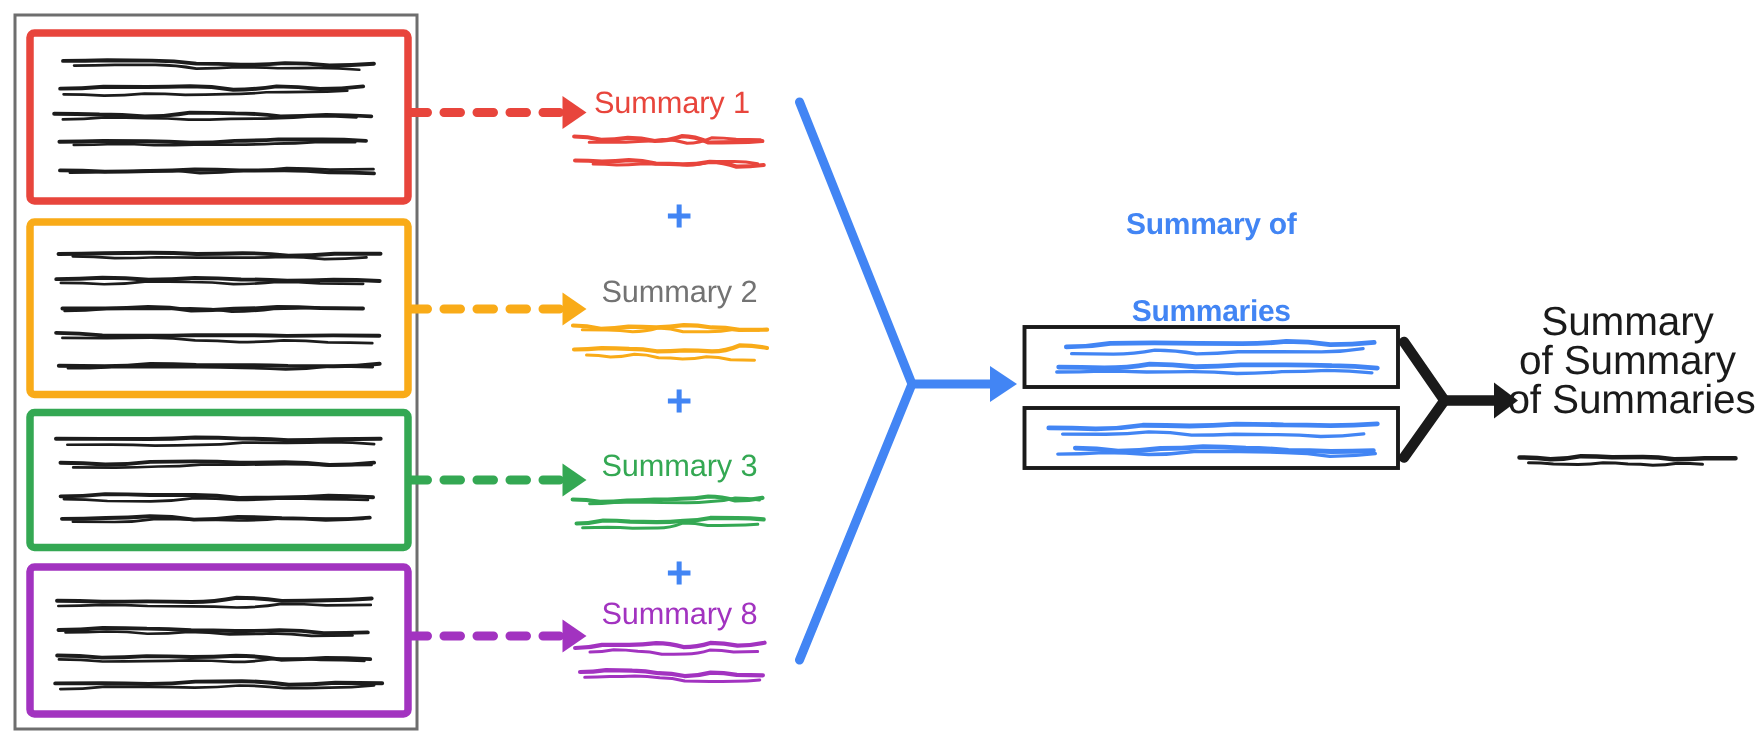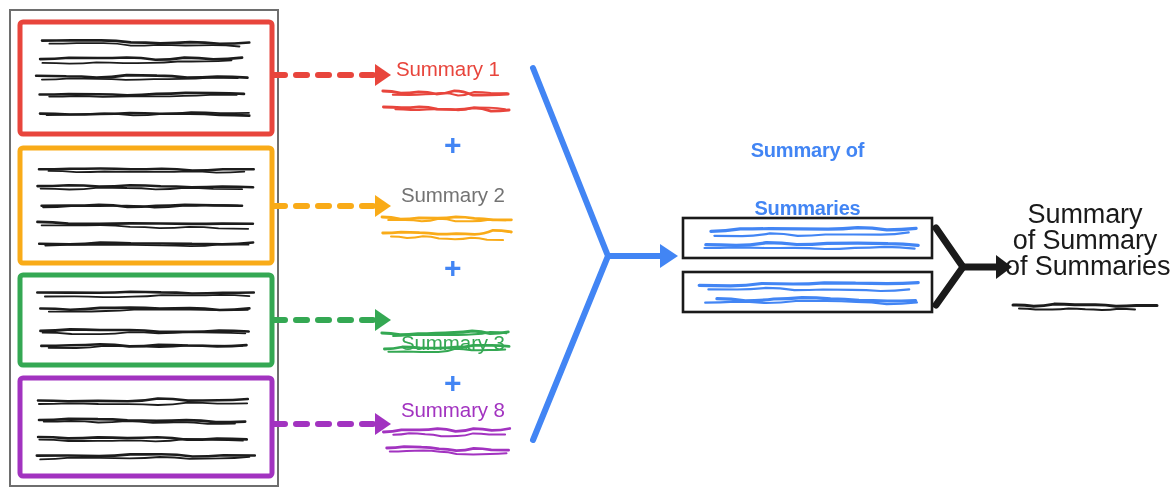--- a/index.html
+++ b/index.html
@@ -97,21 +97,21 @@
       <path d="M 705.2 302.7 Q 720.3 302.7 735.4 301.7 Q 750.6 301.7 765.7 303.0 Q 780.8 303.0 795.9 301.0 Q 811.1 301.0 826.2 301.0 Q 841.3 301.0 856.4 301.8 Q 871.6 301.8 886.7 304.2 Q 901.8 304.2 916.9 302.4" fill="none" stroke="#4285F4" stroke-width="2.2" stroke-linecap="round" stroke-linejoin="round"></path>
       <path d="M 936 228 L 963 267 L 936 305" fill="none" stroke="#1A1A1A" stroke-width="7" stroke-linecap="round" stroke-linejoin="round"></path>
       <line x1="963" y1="267" x2="998" y2="267" stroke="#1A1A1A" stroke-width="7" stroke-linecap="round"></line>
       <polygon points="996,255 1012,267 996,279" fill="#1A1A1A"></polygon>
       <path d="M 1013.0 305.0 Q 1023.3 305.0 1033.6 306.2 Q 1043.9 306.2 1054.1 304.1 Q 1064.4 304.1 1074.7 304.8 Q 1085.0 304.8 1095.3 304.7 Q 1105.6 304.7 1115.9 306.2 Q 1126.1 306.2 1136.4 305.5 Q 1146.7 305.5 1157.0 305.5" fill="none" stroke="#1C1C1C" stroke-width="3" stroke-linecap="round" stroke-linejoin="round"></path>
       <path d="M 1019.0 308.5 Q 1027.3 308.5 1035.6 309.4 Q 1043.9 309.4 1052.1 309.6 Q 1060.4 309.6 1068.7 308.5 Q 1077.0 308.5 1085.3 309.3 Q 1093.6 309.3 1101.9 310.1 Q 1110.1 310.1 1118.4 308.8 Q 1126.7 308.8 1135.0 309.5" fill="none" stroke="#1C1C1C" stroke-width="2" stroke-linecap="round" stroke-linejoin="round"></path>
     </svg>
 
   <div class="lbl sum-lbl" style="left:396px;top:58px;color:#E8453C;">Summary 1</div>
   <div class="lbl sum-lbl" style="left:401px;top:184px;color:#737373;">Summary 2</div>
-  <div class="lbl sum-lbl" style="left:401px;top:300px;color:#34A853;margin-top:32px;">Summary 3</div>
+  <div class="lbl sum-lbl" style="left:401px;top:300px;color:#34A853;">Summary 3</div>
   <div class="lbl sum-lbl" style="left:401px;top:399px;color:#A233C0;">Summary 8</div>
 
   <div class="lbl" style="left:444px;top:128px;color:#4285F4;font-size:30px;font-weight:700;">+</div>
   <div class="lbl" style="left:444px;top:251px;color:#4285F4;font-size:30px;font-weight:700;">+</div>
   <div class="lbl" style="left:444px;top:366px;color:#4285F4;font-size:30px;font-weight:700;">+</div>
 
   <div class="lbl sos-lbl" style="left:683px;top:139px;width:249px;color:#4285F4;">Summary of</div>
   <div class="lbl sos-lbl" style="left:683px;top:171px;width:249px;color:#4285F4;margin-top:26px;">Summaries</div>
 
   <div class="lbl final-lbl" style="left:1005px;top:199px;width:160px;">Summary</div>

